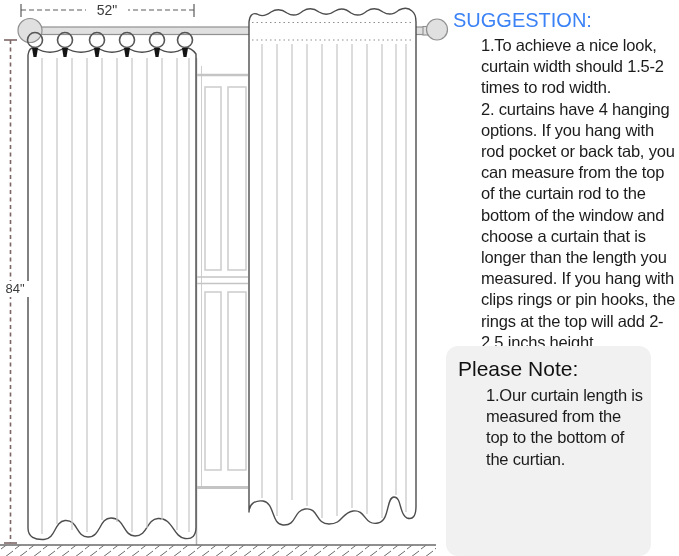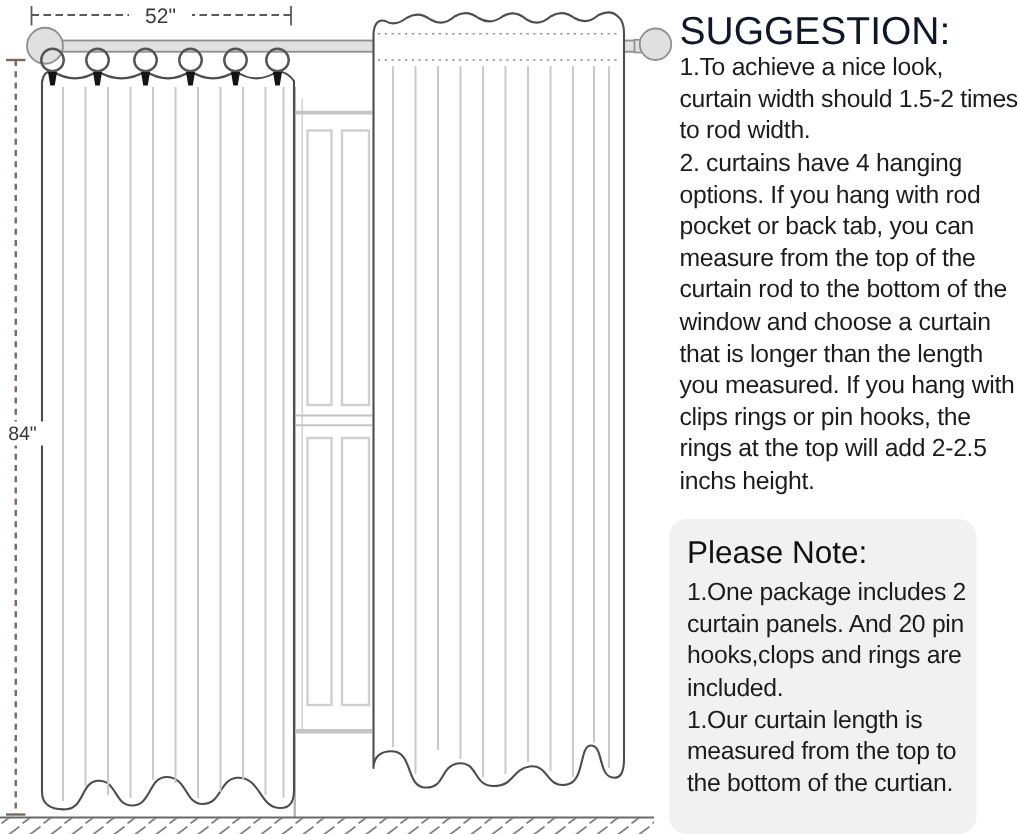--- a/index.html
+++ b/index.html
@@ -11,24 +11,24 @@
   svg{position:absolute;left:0;top:0;}
   .dim-label{
     position:absolute;background:#ffffff;color:#3a3a3a;
     font-size:14px;text-align:center;line-height:16px;padding:0 2px;
   }
   .dim-label.vertical{font-size:13px;}
   .right-col{
     position:absolute;left:453px;top:5px;width:226px;
   }
   .suggestion-title{
-    font-size:26px;line-height:30px;color:#0f172a;letter-spacing:0;
+    font-size:20px;line-height:30px;color:#3b82f6;letter-spacing:0;
   }
   .body-text{
-    font-size:16.5px;line-height:21.2px;letter-spacing:-0.2px;color:#1c1c1c;
+    font-size:16.5px;line-height:21.2px;letter-spacing:-0.2px;color:#1c1c1c;margin-left:28px;
   }
   .note-box{
     position:absolute;left:446px;top:346px;width:205px;height:210px;
     background:#f1f1f1;border-radius:12px;box-sizing:border-box;
     padding:10px 6px 0 12px;
   }
   .note-title{
     font-size:21px;line-height:26px;color:#111;margin-bottom:3px;
   }
 </style>
@@ -176,17 +176,16 @@
   <div class="dim-label vertical" style="left:0px;top:281px;width:26px;">84"</div>
 
   <div class="right-col">
     <div class="suggestion-title">SUGGESTION:</div>
     <div class="body-text">1.To achieve a nice look, curtain width should 1.5-2 times to rod width.</div>
     <div class="body-text">2. curtains have 4 hanging options. If you hang with rod pocket or back tab, you can measure from the top of the curtain rod to the bottom of the window and choose a curtain that is longer than the length you measured. If you hang with clips rings or pin hooks, the rings at the top will add 2-2.5 inchs height.</div>
   </div>
 
   <div class="note-box">
     <div class="note-title">Please Note:</div>
-    <div class="body-text">1.One package includes 2 curtain panels. And 20 pin hooks,clops and rings are included.</div>
     <div class="body-text">1.Our curtain length is measured from the top to the bottom of the curtian.</div>
   </div>
 
 </div>
 
 </body></html>

